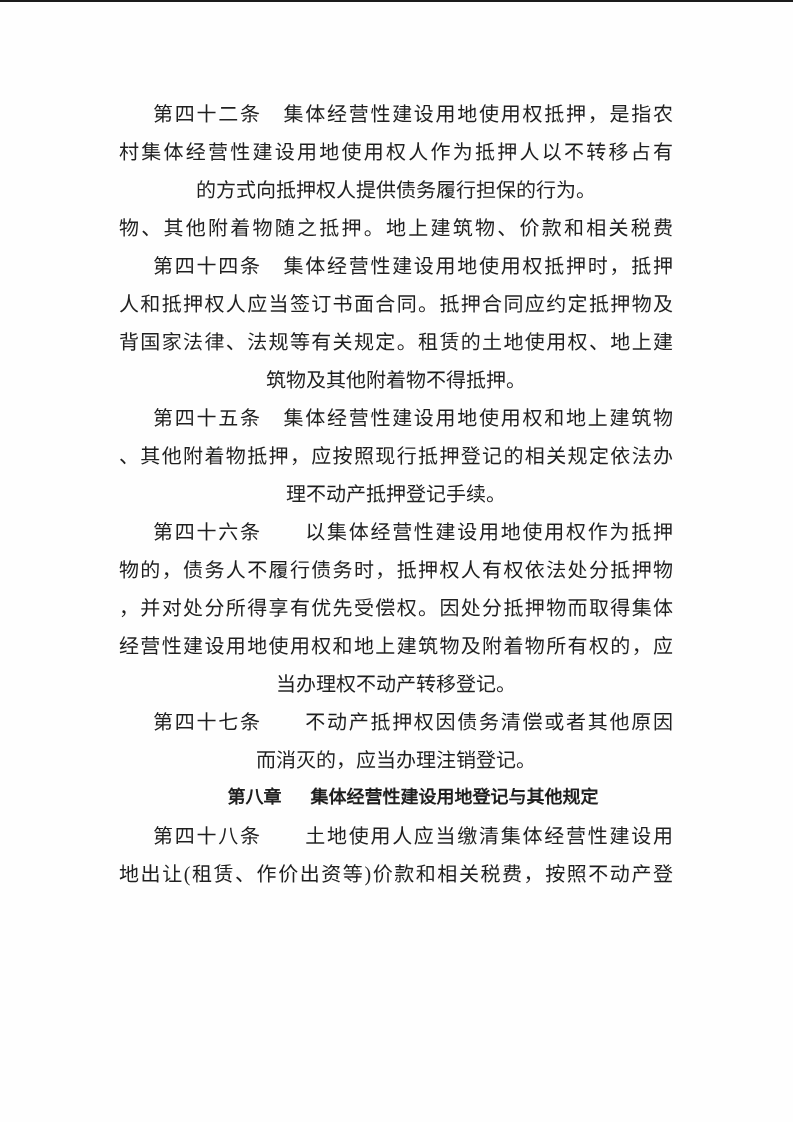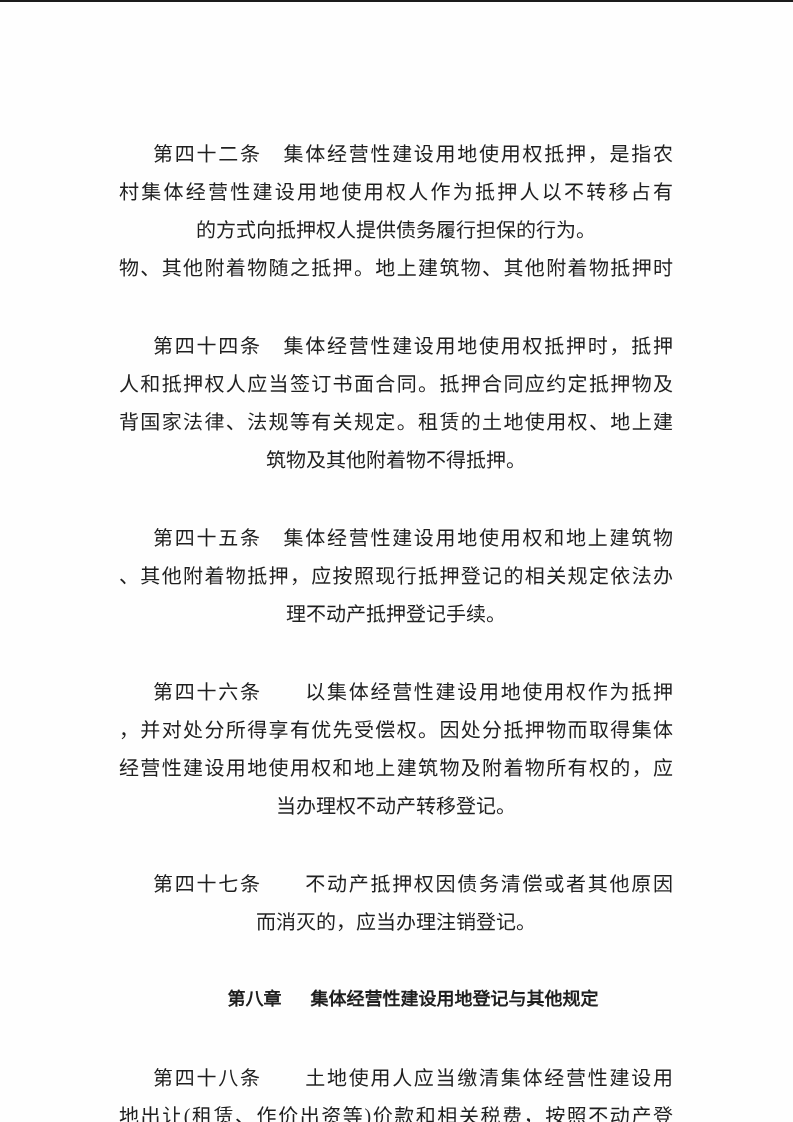--- a/index.html
+++ b/index.html
@@ -39,55 +39,55 @@
     text-align:center;
     overflow:hidden;
     white-space:normal;
   }
   .line.j{
     text-align:justify;
     text-align-last:justify;
   }
   .line.ind{
     text-indent:34px;
-    margin-top:40px;
   }
   .para.heading .line{
     font-weight:bold;
     font-size:18px;
     font-family:Liberation Mono, monospace;
   }
 </style>
 </head>
 <body>
 
 <div class="page">
   <div class="top-edge"></div>
   <div class="body-block">
       <div class="para">
         <div class="line j ind">第四十二条　集体经营性建设用地使用权抵押，是指农</div>
         <div class="line j">村集体经营性建设用地使用权人作为抵押人以不转移占有</div>
         <div class="line">的方式向抵押权人提供债务履行担保的行为。</div>
       </div>
       <div class="para">
-        <div class="line j">物、其他附着物随之抵押。地上建筑物、其他附着物抵押时</div>
+        <div class="line j">物、其他附着物随之抵押。地上建筑物、价款和相关税费</div>
       </div>
       <div class="para">
         <div class="line j ind">第四十四条　集体经营性建设用地使用权抵押时，抵押</div>
         <div class="line j">人和抵押权人应当签订书面合同。抵押合同应约定抵押物及</div>
         <div class="line j">背国家法律、法规等有关规定。租赁的土地使用权、地上建</div>
         <div class="line">筑物及其他附着物不得抵押。</div>
       </div>
       <div class="para">
         <div class="line j ind">第四十五条　集体经营性建设用地使用权和地上建筑物</div>
         <div class="line j">、其他附着物抵押，应按照现行抵押登记的相关规定依法办</div>
         <div class="line">理不动产抵押登记手续。</div>
       </div>
       <div class="para">
         <div class="line j ind">第四十六条　　以集体经营性建设用地使用权作为抵押</div>
+        <div class="line j">物的，债务人不履行债务时，抵押权人有权依法处分抵押物</div>
         <div class="line j">，并对处分所得享有优先受偿权。因处分抵押物而取得集体</div>
         <div class="line j">经营性建设用地使用权和地上建筑物及附着物所有权的，应</div>
         <div class="line">当办理权不动产转移登记。</div>
       </div>
       <div class="para">
         <div class="line j ind">第四十七条　　不动产抵押权因债务清偿或者其他原因</div>
         <div class="line">而消灭的，应当办理注销登记。</div>
       </div>
       <div class="para heading">
         <div class="line ind">第八章　 集体经营性建设用地登记与其他规定</div>

